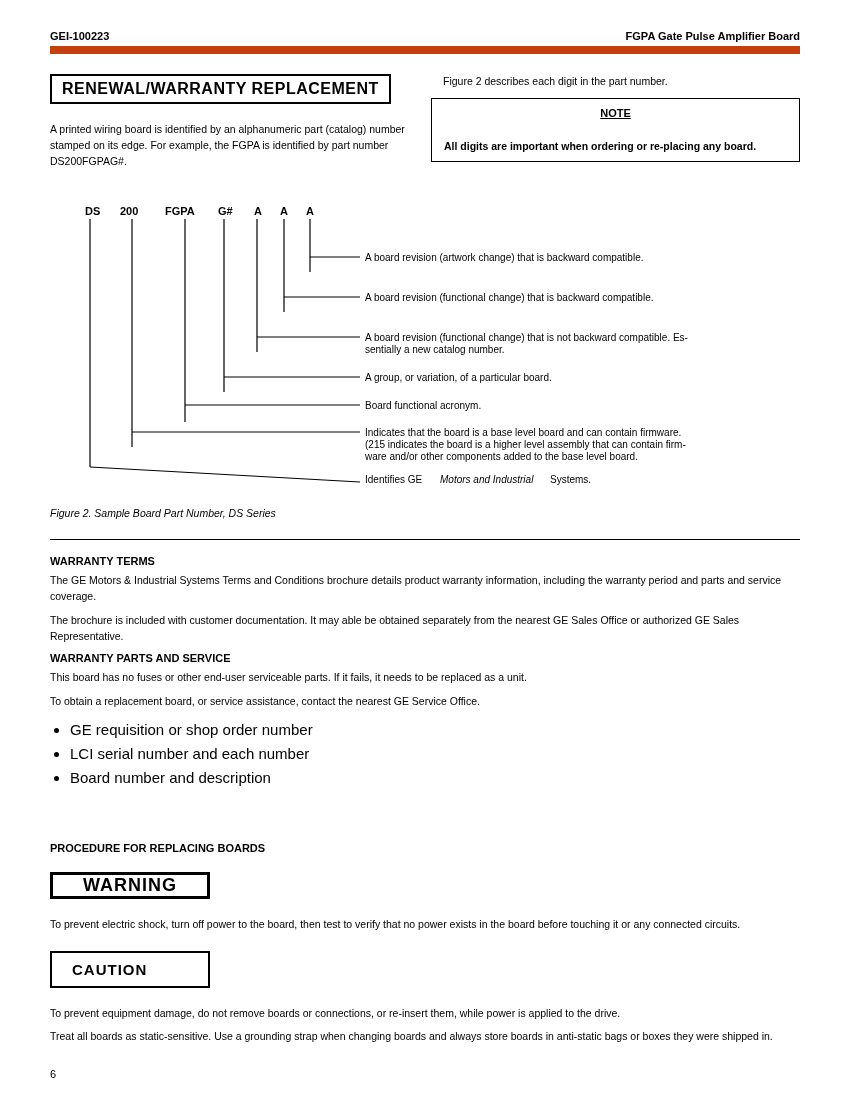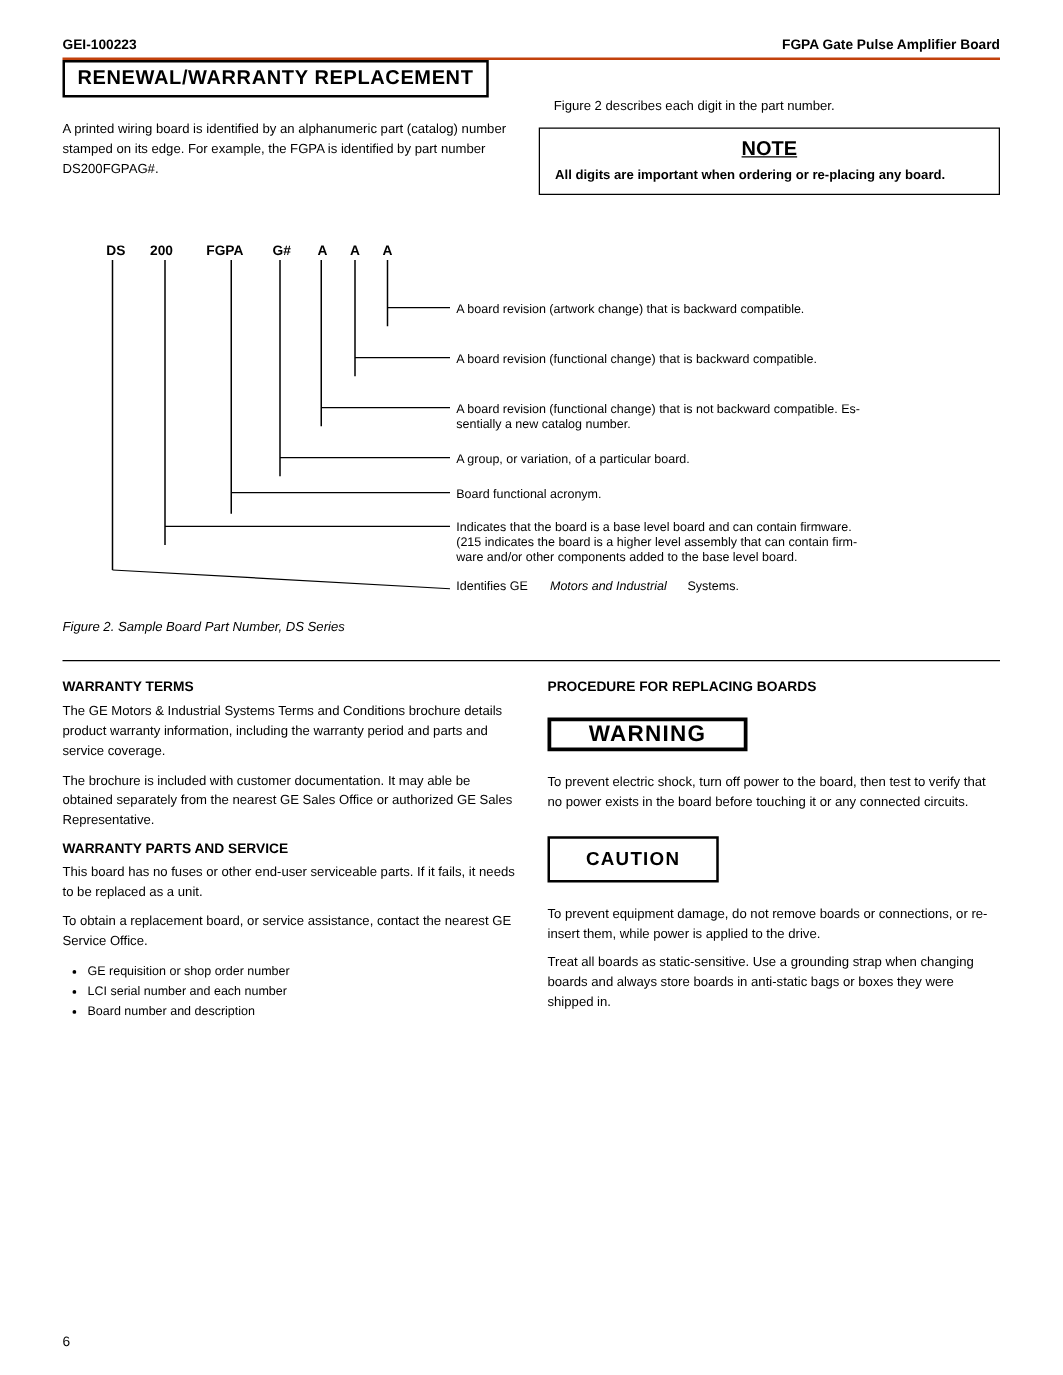--- a/index.html
+++ b/index.html
@@ -17,22 +17,23 @@
       width: 850px;
       min-height: 1100px;
       padding: 30px 50px 40px 50px;
       position: relative;
     }
 
     
     .page-header {
       display: flex;
       justify-content: space-between;
-      border-bottom: 2px solid #c2410c;
+      border-bottom: 8px solid #c2410c;
       padding-bottom: 4px;
+      margin-bottom: 20px;
     }
     .header-left {
       font-size: 11px;
       font-weight: bold;
     }
     .header-right {
       font-size: 11px;
       font-weight: bold;
     }
 
@@ -72,25 +73,25 @@
       margin-bottom: 8px;
     }
 
     
     .note-box {
       border: 1px solid #000;
       padding: 8px 12px;
       margin-bottom: 10px;
     }
     .note-title {
-      font-size: 16px;
+      font-size: 11px;
       font-weight: bold;
       text-align: center;
       text-decoration: underline;
-      margin-bottom: 4px;
+      margin-bottom: 20px;
     }
     .note-text {
       font-size: 10.5px;
       font-weight: bold;
       line-height: 1.4;
     }
 
     
     .diagram-section {
       margin: 20px 0 10px 0;
@@ -111,21 +112,22 @@
       text-align: left;
       font-size: 10.5px;
       font-style: italic;
       margin-bottom: 20px;
       margin-top: 5px;
     }
 
     
     .bottom-section {
       display: flex;
-      gap: 26px;
+      gap: 44px;
+      flex-direction: column;
     }
     .bottom-left {
       flex: 1;
     }
     .bottom-right {
       flex: 1;
     }
 
     
     .warning-box {
@@ -139,41 +141,41 @@
     .warning-title {
       font-size: 18px;
       font-weight: bold;
       letter-spacing: 1px;
     }
 
     
     .caution-box {
       border: 2px solid #000;
       padding: 8px 20px;
-      text-align: center;
+      text-align: left;
       margin: 10px 0 10px 0;
       display: inline-block;
-      width: 137px;
+      width: 160px;
     }
     .caution-title {
       font-size: 15px;
       font-weight: bold;
       letter-spacing: 1px;
     }
 
     .bold-text {
       font-weight: normal;
     }
 
     .bullet-list {
       margin-left: 20px;
       margin-bottom: 8px;
     }
     .bullet-list li {
-      font-size: 10px;
+      font-size: 15px;
       line-height: 1.6;
       list-style-type: disc;
     }
 
     .page-number {
       position: absolute;
       bottom: 20px;
       left: 50px;
       font-size: 11px;
     }
@@ -203,21 +205,21 @@
 
   <div class="two-col">
     <div class="col-left">
       
       <div class="main-title">RENEWAL/WARRANTY REPLACEMENT</div>
 
       
       <p class="body-text">A printed wiring board is identified by an alphanumeric part (catalog) number stamped on its edge.  For example, the FGPA is identified by part number DS200FGPAG#.</p>
     </div>
     <div class="col-right">
-      <p class="body-text" style="margin-top:30px;padding-left:12px;">Figure 2 describes each digit in the part number.</p>
+      <p class="body-text" style="padding-left:12px;">Figure 2 describes each digit in the part number.</p>
 
       <div class="note-box">
         <div class="note-title">NOTE</div>
         <div class="note-text">All digits are important when ordering or re-placing any board.</div>
       </div>
     </div>
   </div>
 
   <div class="diagram-section">
     <svg class="diagram-svg" viewBox="0 0 780 300" xmlns="http://www.w3.org/2000/svg">

